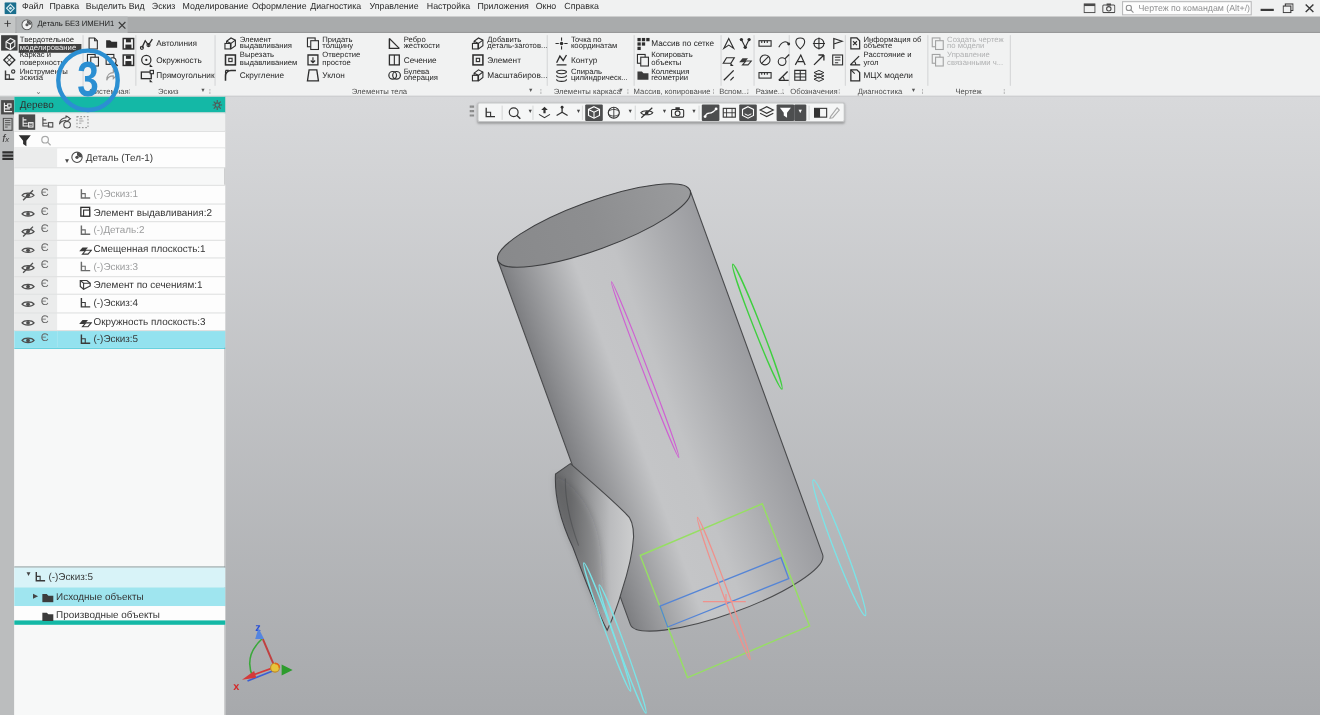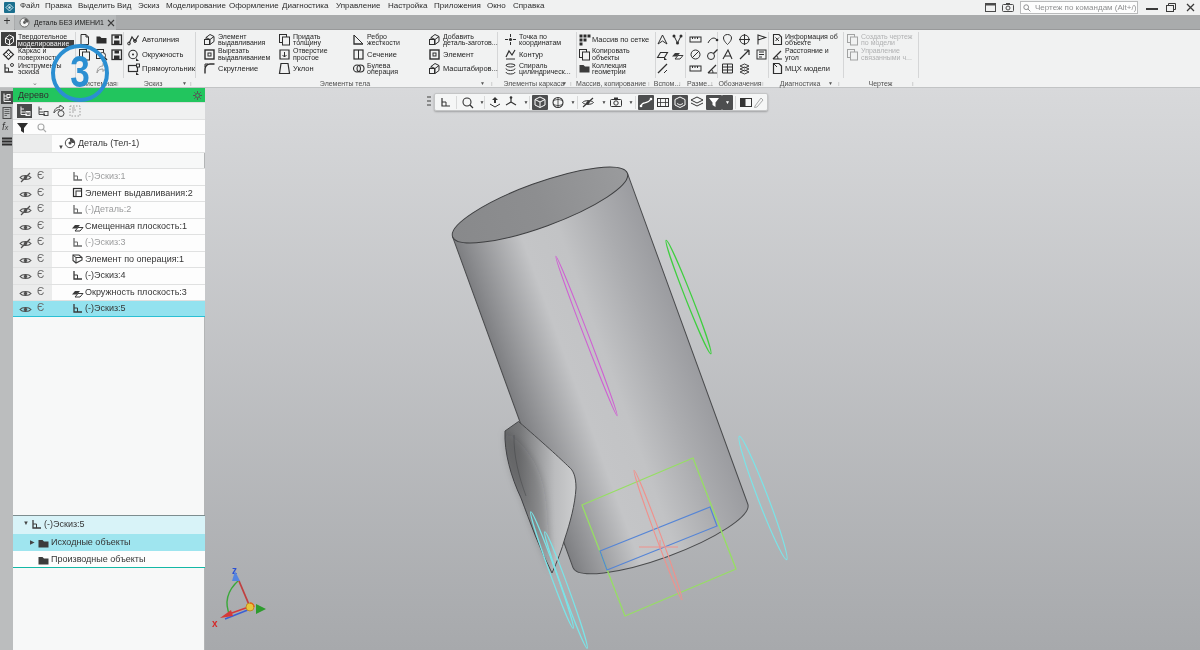--- a/index.html
+++ b/index.html
@@ -498,21 +498,21 @@
 <svg style="position:absolute;left:2px;top:19px" width="11" height="12">
         <rect x="1" y="0.5" width="8" height="11" fill="none" stroke="#4a4a4a"></rect>
         <path d="M2.5 2.5H7.5M2.5 4.5H7.5M2.5 6.5H7.5M2.5 8.5H5" stroke="#4a4a4a" stroke-width=".8"></path>
       </svg>
 <span style="position:absolute;left:2px;top:33px;font-size:10px;font-style:italic;color:#3c3c3c">f<span style="font-size:7px">x</span></span>
 <svg style="position:absolute;left:2px;top:49px" width="11" height="10">
         <path d="M0 1.5H10M0 4.5H10M0 7.5H10" stroke="#2e2e2e" stroke-width="2"></path>
       </svg>
 </div>
 <div id="tree">
-<div style="position:absolute;left:0;top:0;width:192px;height:15px;background:#22c55e;border-bottom:1px solid #dcdddd">
+<div style="position:absolute;left:0;top:0;width:192px;height:15px;background:#14b8a6;border-bottom:1px solid #dcdddd">
         <span style="position:absolute;left:5px;top:2px;font-size:9px;color:#303030">Дерево</span>
         <svg style="position:absolute;left:180px;top:3px" width="9" height="9">
           <circle cx="4.5" cy="4.5" r="2" fill="none" stroke="#555"></circle>
           <path d="M4.5 0V2M4.5 7V9M0 4.5H2M7 4.5H9M1.3 1.3L2.7 2.7M6.3 6.3L7.7 7.7M7.7 1.3L6.3 2.7M2.7 6.3L1.3 7.7" stroke="#555"></path>
         </svg>
       </div>
 <div style="position:absolute;left:0;top:15px;width:192px;height:16px;background:#f0f1f1">
 <span style="position:absolute;left:4px;top:1px;width:15px;height:14px;background:#4a4b4b"></span>
 <svg style="position:absolute;left:6px;top:2px" width="12" height="12">
           <path d="M2 1.5V9.5H8" fill="none" stroke="#f0f0f0"></path>
@@ -631,21 +631,21 @@
         <div class="tctl">
           <svg style="position:absolute;left:6px;top:3px" width="13" height="12">
             <use href="#s-eye"></use>
           </svg>
           <span style="position:absolute;left:24px;top:2px;font-size:10px;color:#666">Є</span>
         </div>
         <div class="tname">
           <svg style="position:absolute;left:19px;top:1px" width="13" height="13">
             <use href="#s-loft"></use>
           </svg>
-          <span style="position:absolute;left:33px">Элемент по операция:1</span>
+          <span style="position:absolute;left:33px">Элемент по сечениям:1</span>
         </div>
       </div>
 <div class="trow" style="top:179px">
         <div class="tctl">
           <svg style="position:absolute;left:6px;top:3px" width="13" height="12">
             <use href="#s-eye"></use>
           </svg>
           <span style="position:absolute;left:24px;top:2px;font-size:10px;color:#666">Є</span>
         </div>
         <div class="tname">
@@ -701,21 +701,21 @@
         </svg>
         <span style="position:absolute;left:31px;font-size:9px;line-height:17px">(-)Эскиз:5</span>
       </div>
 <div class="trow" style="top:445.5px;height:17.5px;background:#9fe5ef">
         <span style="position:absolute;left:17px;top:4px;font-size:6px;color:#444">▶</span>
         <svg style="position:absolute;left:24px;top:3px" width="12" height="11">
           <use href="#s-fold"></use>
         </svg>
         <span style="position:absolute;left:38px;font-size:9px;line-height:17px">Исходные объекты</span>
       </div>
-<div class="trow" style="top:463px;height:17px;background:#fdfdfd;border-bottom:1px solid #14b8a6">
+<div class="trow" style="top:463px;height:17px;background:#fdfdfd;border-bottom:4px solid #14b8a6">
         <svg style="position:absolute;left:24px;top:3px" width="12" height="11">
           <use href="#s-fold"></use>
         </svg>
         <span style="position:absolute;left:38px;font-size:9px;line-height:17px">Производные объекты</span>
       </div>
 </div>
 <div id="viewport">
 <svg id="scene" width="995" height="562" style="position:absolute;left:0;top:0">
 <defs>
 <linearGradient id="gBody" x1="242" y1="0" x2="428" y2="0" gradientUnits="userSpaceOnUse">

